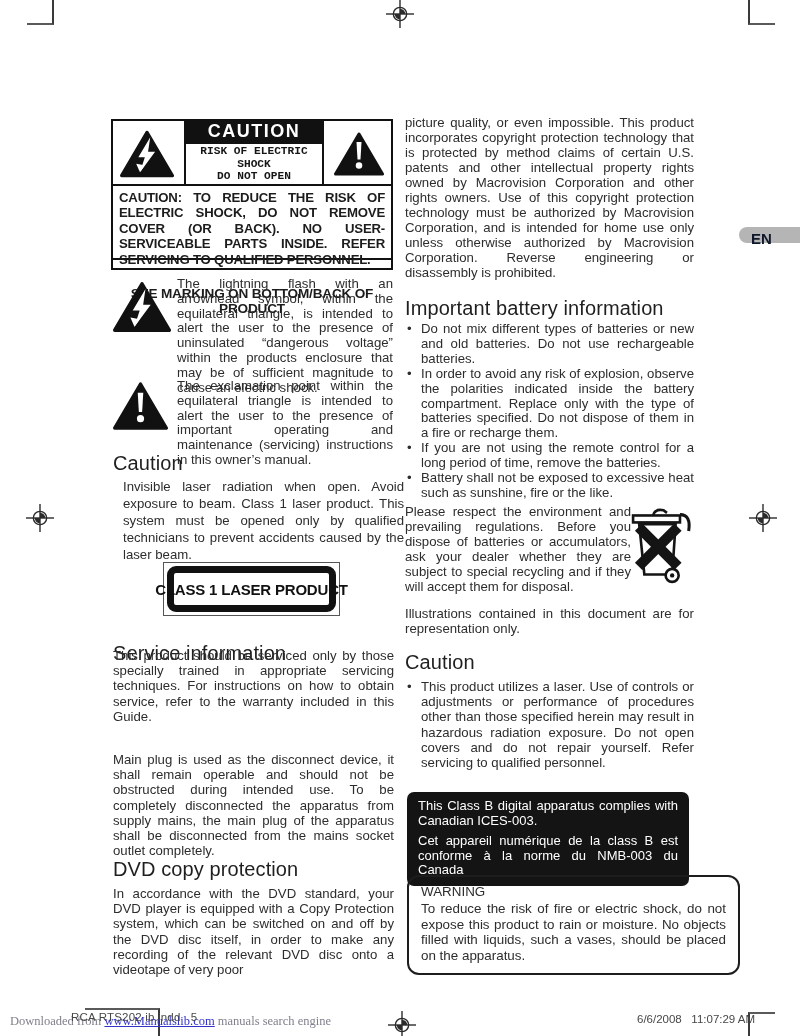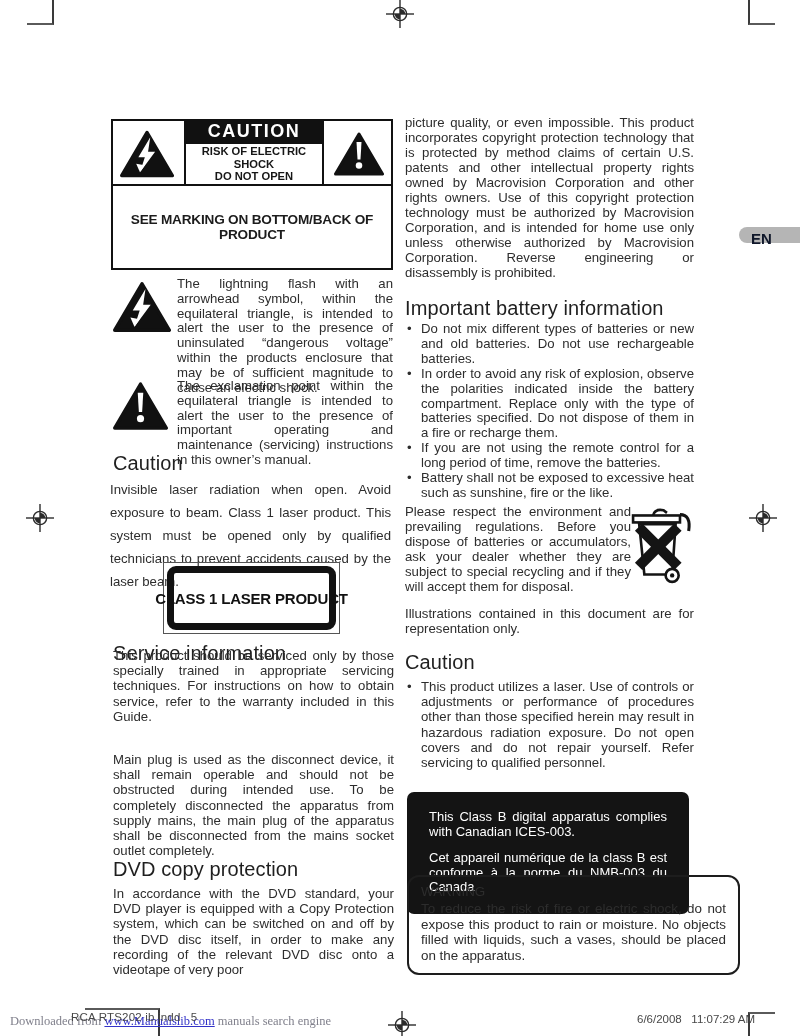--- a/index.html
+++ b/index.html
@@ -21,43 +21,43 @@
   
   .heading{font-size:20px;line-height:22px;color:#1f1f1f;letter-spacing:.1px;text-align:center;}
   .body-text{font-size:13.2px;line-height:15.2px;text-align:justify;color:#2d2d2d;}
 
   
   .clb{left:111px;top:119px;width:282px;height:151px;border:2px solid #111;box-sizing:border-box;background:#fff;}
   .clb-top{height:57px;display:flex;align-items:center;justify-content:space-between;
            padding:4px 7px 2px 7px;border-bottom:2px solid #111;}
   .clb-center{width:140px;text-align:center;}
   .clb-caution{background:#111;color:#fff;font-weight:bold;font-size:18px;letter-spacing:1.5px;line-height:21px;}
-  .clb-risk{border:2px solid #111;font-size:11.2px;line-height:12.4px;padding:1px 1px;font-weight:bold;color:#161616;}
+  .clb-risk{border:2px solid #111;font-size:11.2px;line-height:12.4px;padding:1px 1px;font-weight:bold;color:#161616;font-family:Liberation Mono, monospace;}
   .clb-mid{height:74px;box-sizing:border-box;padding:4px 6px;border-bottom:2px solid #111;
            font-size:13.2px;line-height:15.4px;text-align:justify;font-weight:bold;color:#1c1c1c;letter-spacing:-.2px;}
   .clb-bot{padding:2px 4px;font-size:13.6px;font-weight:bold;text-align:center;color:#1c1c1c;letter-spacing:-.2px;margin-top:24px;}
 
   
   .note-text{width:216px;}
 
   
-  .laser-outer{left:163px;top:562px;width:177px;height:72px;border:1px solid #555;box-sizing:border-box;padding:3px;}
+  .laser-outer{left:163px;top:562px;width:177px;height:54px;border:1px solid #555;box-sizing:border-box;padding:3px;}
   .laser-inner{height:100%;box-sizing:border-box;border:7px solid #111;border-radius:9px;
                display:flex;align-items:center;justify-content:center;}
   .laser-text{font-weight:bold;font-size:15px;letter-spacing:-.2px;color:#111;white-space:nowrap;}
 
   
   ul.bullets{margin:0;padding:0;list-style:none;}
   ul.bullets li{position:relative;padding-left:16px;font-size:13.2px;line-height:14.9px;text-align:justify;}
   ul.bullets li::before{content:"\2022";position:absolute;left:2px;top:0;}
 
   
   .classb{left:407px;top:792px;width:282px;box-sizing:border-box;background:#141414;color:#fff;
           border-radius:7px;padding:6px 10px 7px 10px;font-size:13px;line-height:14.6px;text-align:justify;}
-  .classb p{margin:12px;}
+  .classb p{margin:1px;}
   .classb p + p{margin-top:6px;}
 
   
   .warnbox{left:407px;top:875px;width:333px;box-sizing:border-box;border:2px solid #1d1d1d;border-radius:12px;
            padding:7px 12px 9px 12px;font-size:13.4px;line-height:15.8px;}
   .warn-title{margin-bottom:1px;}
   .warn-body{text-align:justify;}
 
   
   .en-tab{left:739px;top:227px;width:63px;height:16px;background:#b5b5b5;border-radius:12px 3px 3px 12px;
@@ -123,39 +123,40 @@
           <div>RISK OF ELECTRIC SHOCK</div>
           <div>DO NOT OPEN</div>
         </div>
       </div>
       <svg width="50" height="48" viewBox="0 0 100 88">
         <path d="M50 4 L97 84 L3 84 Z" fill="#111" stroke="#111" stroke-width="6" stroke-linejoin="round"></path>
         <path d="M45 20 L55 20 L53 55 L47 55 Z" fill="#fff"></path>
         <circle cx="50" cy="67" r="6.5" fill="#fff"></circle>
       </svg>
     </div>
+    <div class="clb-mid">CAUTION: TO REDUCE THE RISK OF ELECTRIC SHOCK, DO NOT REMOVE COVER (OR BACK). NO USER-SERVICEABLE PARTS INSIDE. REFER SERVICING TO QUALIFIED PERSONNEL.</div>
     <div class="clb-bot">SEE MARKING ON BOTTOM/BACK OF PRODUCT</div>
   </div>
 
   <svg class="abs" style="left:113px;top:281px" width="58" height="52" viewBox="0 0 100 88">
     <path d="M50 4 L97 84 L3 84 Z" fill="#111" stroke="#111" stroke-width="6" stroke-linejoin="round"></path>
     <path d="M56 13 L34 50 L46 50 L37 78 L65 40 L52 40 Z" fill="#fff"></path>
     <path d="M37 78 L30 62 L46 65 Z" fill="#fff"></path>
   </svg>
   <div class="abs body-text note-text" style="left:177px;top:277px;line-height:14.8px">The lightning flash with an arrowhead symbol, within the equilateral triangle, is intended to alert the user to the presence of uninsulated “dangerous voltage” within the products enclosure that may be of sufficient magnitude to cause an electric shock.</div>
 
   <svg class="abs" style="left:113px;top:381px" width="55" height="50" viewBox="0 0 100 88">
     <path d="M50 4 L97 84 L3 84 Z" fill="#111" stroke="#111" stroke-width="6" stroke-linejoin="round"></path>
     <path d="M45 20 L55 20 L53 55 L47 55 Z" fill="#fff"></path>
     <circle cx="50" cy="67" r="6.5" fill="#fff"></circle>
   </svg>
   <div class="abs body-text note-text" style="left:177px;top:379px;line-height:14.8px">The exclamation point within the equilateral triangle is intended to alert the user to the presence of important operating and maintenance (servicing) instructions in this owner’s manual.</div>
 
   <div class="abs heading" style="left:113px;top:452px">Caution</div>
-  <div class="abs body-text" style="left:110px;top:478px;width:281px;line-height:23px">Invisible laser radiation when open. Avoid exposure to beam. Class 1 laser product. This system must be opened only by qualified technicians to prevent accidents caused by the laser beam.</div>
+  <div class="abs body-text" style="left:123px;top:478px;width:281px;line-height:17px">Invisible laser radiation when open. Avoid exposure to beam. Class 1 laser product. This system must be opened only by qualified technicians to prevent accidents caused by the laser beam.</div>
 
   <div class="abs laser-outer">
     <div class="laser-inner">
       <span class="laser-text">CLASS 1 LASER PRODUCT</span>
     </div>
   </div>
 
   <div class="abs heading" style="left:113px;top:642px">Service information</div>
   <div class="abs body-text" style="left:113px;top:648px;width:281px">This product should be serviced only by those specially trained in appropriate servicing techniques. For instructions on how to obtain service, refer to the warranty included in this Guide.</div>
   <div class="abs body-text" style="left:113px;top:752px;width:281px">Main plug is used as the disconnect device, it shall remain operable and should not be obstructed during intended use. To be completely disconnected the apparatus from supply mains, the main plug of the apparatus shall be disconnected from the mains socket outlet completely.</div>

